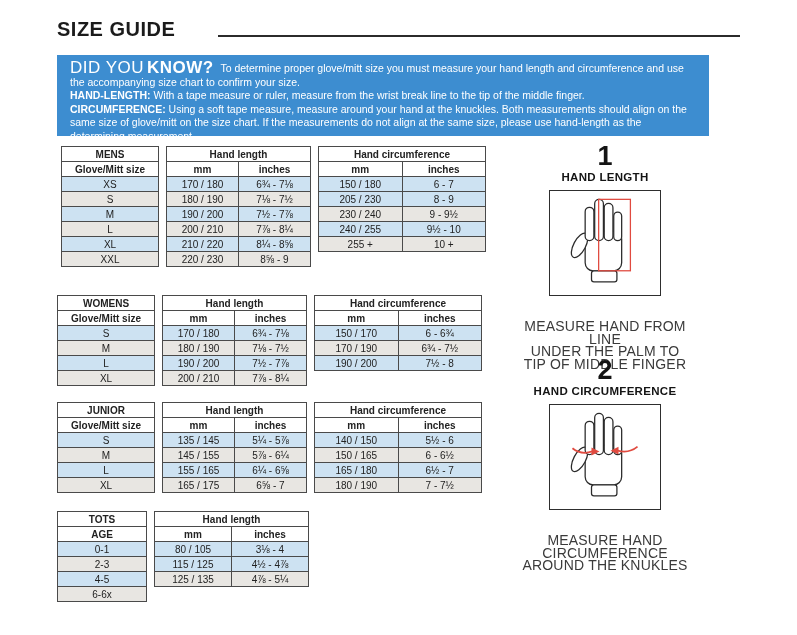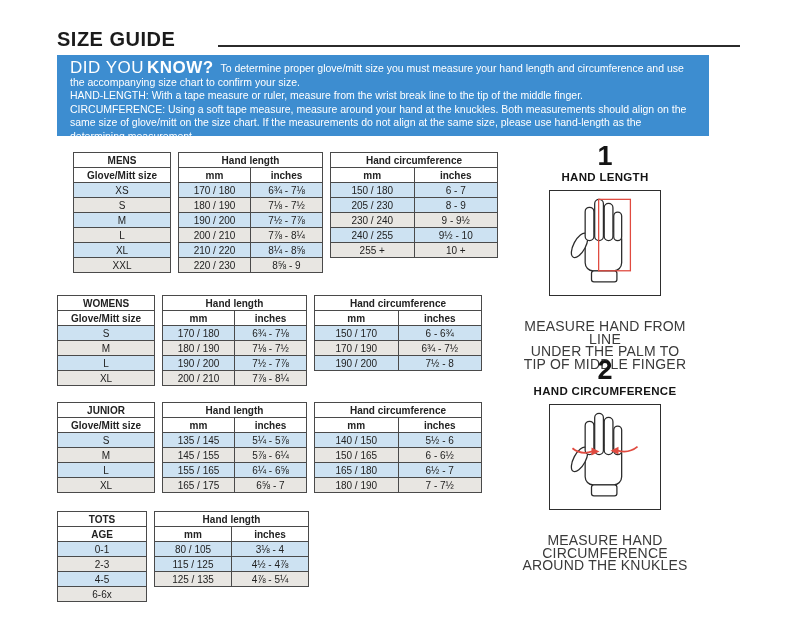--- a/index.html
+++ b/index.html
@@ -7,46 +7,46 @@
     --row-blue:#cde2f2;
     --row-gray:#e8e6e2;
     --table-border:#4a4a4a;
     --measure-red:#e04a3f;
   }
   *{box-sizing:border-box;margin:0;padding:0;}
   body{font-family:"Liberation Sans",sans-serif;background:#fff;}
   .page{position:relative;width:797px;height:635px;background:#fff;overflow:hidden;}
 
   
-  .title-row{position:absolute;left:57px;top:28px;width:683px;display:flex;align-items:flex-end;gap:31px;}
+  .title-row{position:absolute;left:57px;top:18px;width:683px;display:flex;align-items:flex-end;gap:31px;}
   .page-title{font-size:20px;font-weight:bold;color:#1b1b1b;letter-spacing:.5px;white-space:nowrap;}
   .title-rule{flex:1;height:2px;background:#2b2b2b;margin-left:12px;margin-bottom:4px;}
 
   
   .info-box{position:absolute;left:57px;top:55px;width:652px;height:81px;
     background:var(--accent-blue);color:#fff;padding:6px 13px 6px 13px;line-height:13.5px;}
   .info-box p{font-size:10.5px;}
   .dyk-light{font-size:17px;font-weight:300;letter-spacing:.5px;vertical-align:-1px;}
   .dyk-bold{font-size:17px;font-weight:bold;letter-spacing:.5px;vertical-align:-1px;margin-right:4px;}
-  .info-box b{font-weight:normal;}
+  .info-box b{font-weight:bold;}
 
   
   .size-table{position:absolute;display:flex;align-items:flex-start;}
   .st-gap{width:7px;flex:none;}
   table.st{border-collapse:collapse;table-layout:fixed;flex:none;}
   table.st td{border:1px solid var(--table-border);height:15px;padding:0 2px;
     font-size:10px;color:#222;text-align:center;vertical-align:middle;line-height:13px;background:#fff;}
   td.st-title{border:none;background:transparent;font-weight:bold;font-size:11.5px;color:#111;}
   td.st-grouphead{font-weight:bold;font-size:10.5px;color:#111;}
   td.st-colhead{font-weight:bold;font-size:10px;color:#111;}
   td.st-size{font-weight:normal;color:#111;}
   tr.row-blue td{background:var(--row-blue);}
   tr.row-gray td{background:var(--row-gray);}
 
-  #table-mens{left:73px;top:146px;margin-top:6px;}
+  #table-mens{left:61px;top:146px;}
   #table-womens{left:57px;top:295px;}
   #table-junior{left:57px;top:402px;}
   #table-tots{left:57px;top:511px;}
 
   
   .diagram{position:absolute;width:180px;text-align:center;}
   #diagram-1{left:515px;top:142px;}
   #diagram-2{left:515px;top:356px;}
   .diag-number{font-size:27px;font-weight:bold;color:#141414;line-height:28px;}
   .diag-title{font-size:11.5px;font-weight:bold;color:#141414;letter-spacing:.3px;margin-top:1px;}

